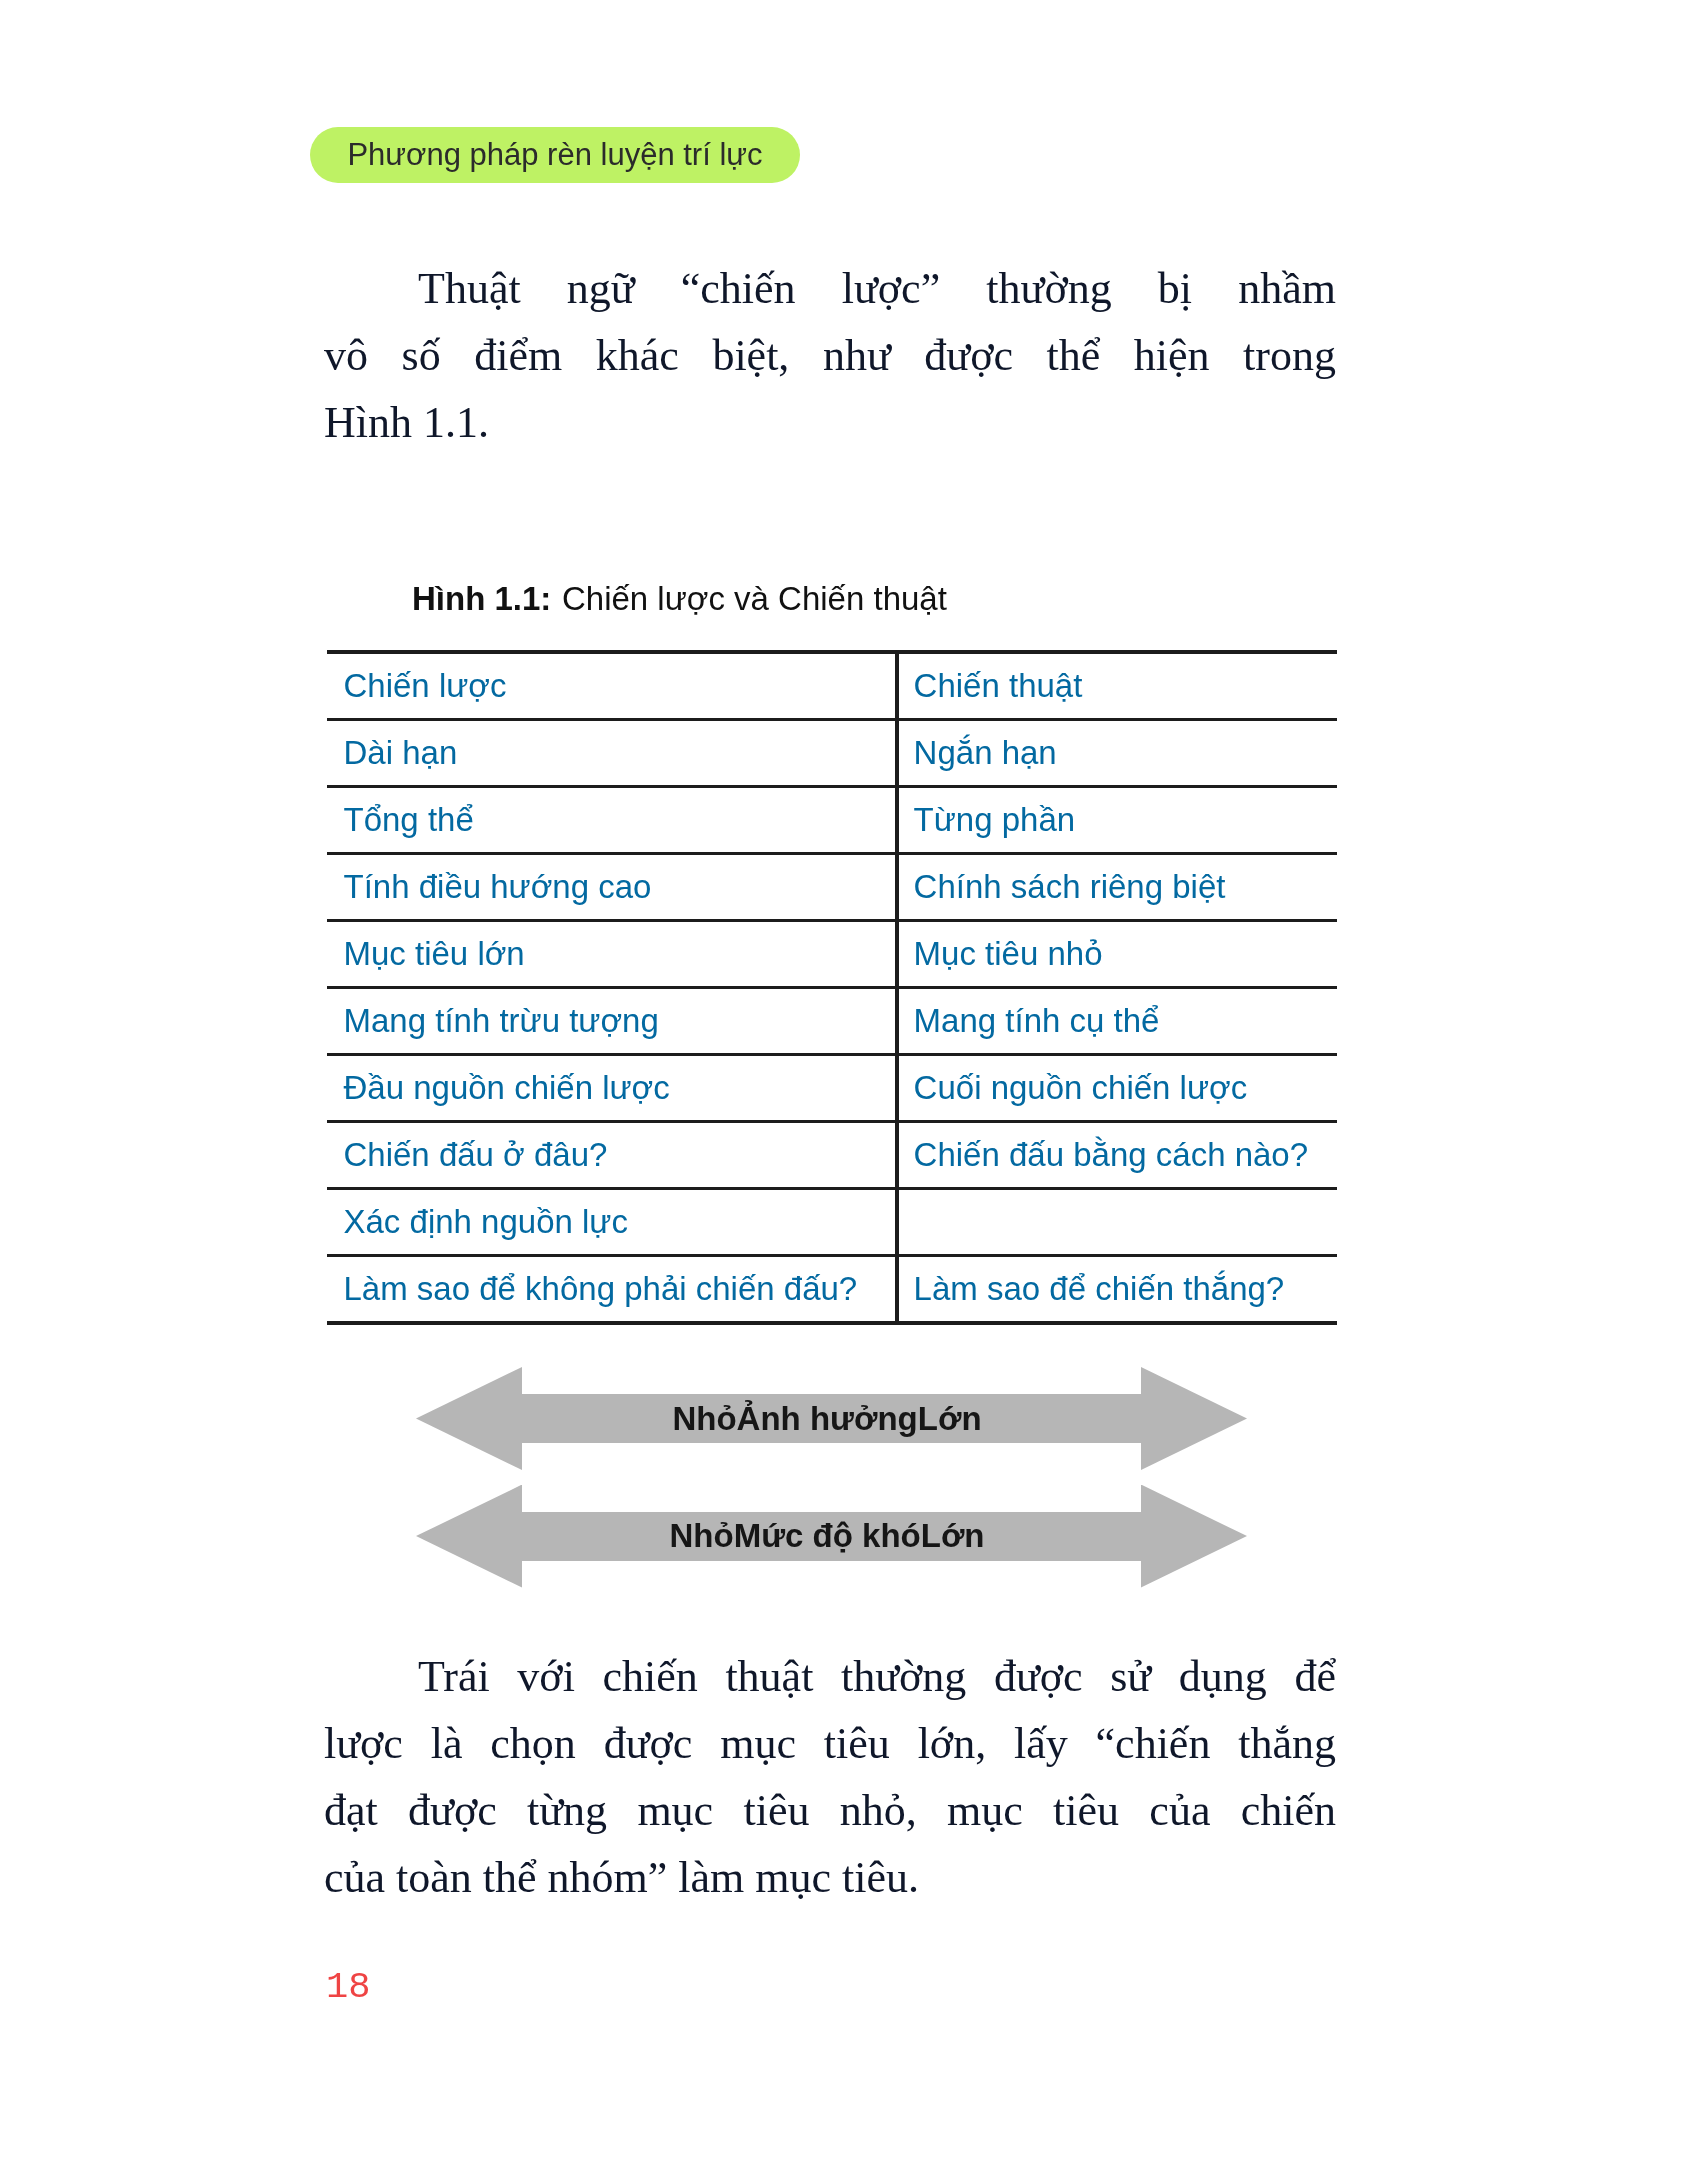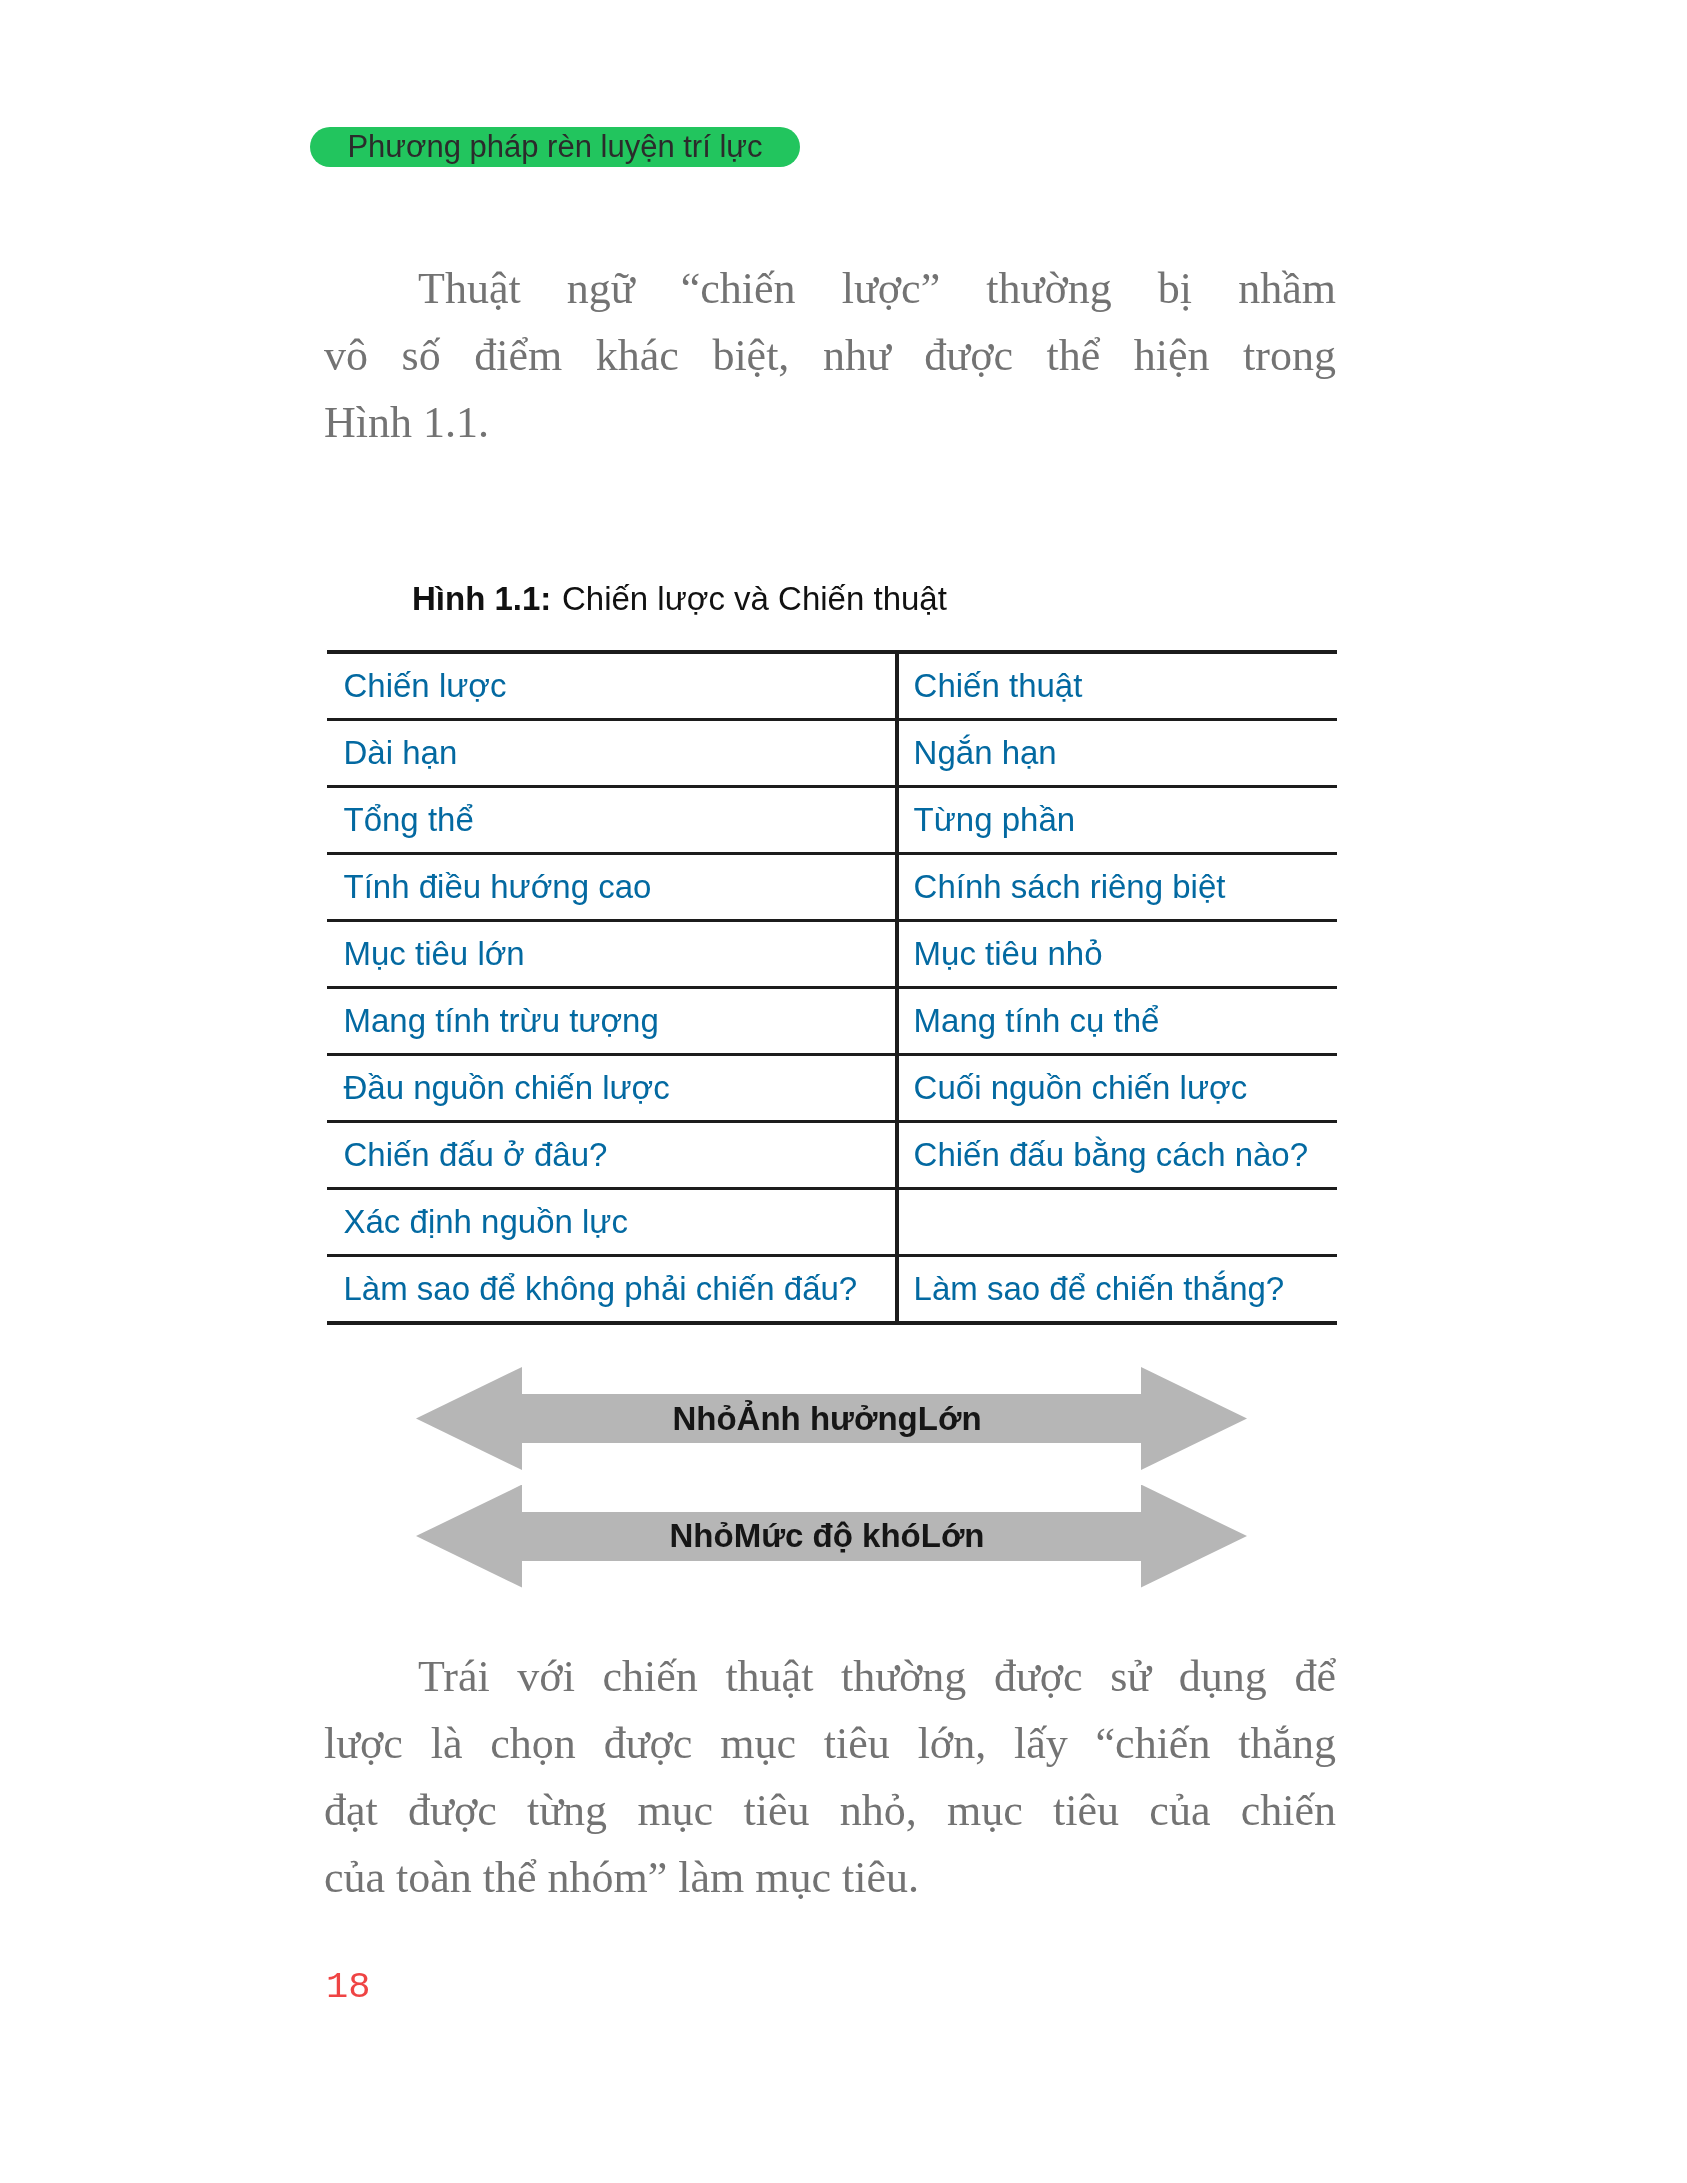--- a/index.html
+++ b/index.html
@@ -8,31 +8,31 @@
     width:1687px;height:2183px;
     background:#ffffff;
     margin:0 auto;
     font-family:"Liberation Sans", sans-serif;
     color:#1a1a1a;
     overflow:hidden;
   }
 
   
   .badge{
-    position:absolute;left:310px;top:127px;width:490px;height:40px;
-    background:#22c55e;border-radius:29px;
+    position:absolute;left:310px;top:127px;width:490px;height:56px;
+    background:#bef264;border-radius:29px;
     display:flex;align-items:center;justify-content:center;
     font-size:31px;color:#2b2b2b;letter-spacing:0;
   }
 
   
   .para{
     position:absolute;left:324px;width:1012px;
     font-family:"Liberation Serif", serif;
-    font-size:44px;line-height:67px;color:#737373;
+    font-size:44px;line-height:67px;color:#0f172a;
   }
   .para-intro{top:255px;}
   .para-closing{top:1643px;}
   .pline{text-align:justify;text-align-last:justify;}
   .pline.first{text-indent:94px;}
   .pline.last{text-align-last:left;}
 
   
   .caption{
     position:absolute;left:412px;top:580px;

